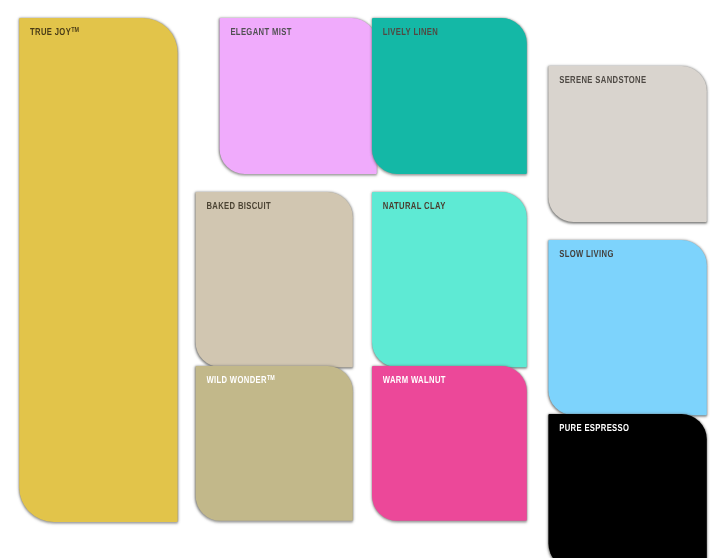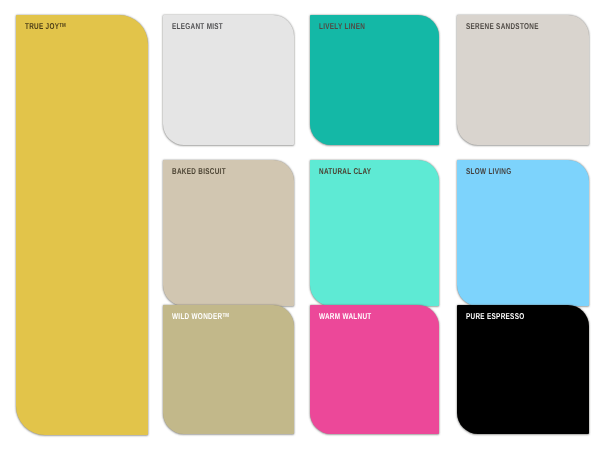--- a/index.html
+++ b/index.html
@@ -47,38 +47,38 @@
   .swatch-label .tm {
     font-size: 6px;
     position: relative;
     top: -2.5px;
     letter-spacing: 0;
   }
 
   
   .col-1 { left: 163px; width: 131px; }
   .col-2 { left: 310px; width: 129px; }
-  .col-3 { left: 457px; width: 132px; }
+  .col-3 { left: 457px; width: 132px; margin-top: 40px; }
   .row-1 { top: 15px;  height: 130px; }
   .row-2 { top: 160px; height: 146px; }
   .row-3 { top: 305px; height: 129px; }
   .sw-feature { left: 16px; top: 15px; width: 132px; height: 420px; }
 </style>
 </head>
 <body style="background-color: rgb(255, 255, 255);">
 
 <div id="palette-board">
 
   <div class="swatch feature sw-feature" style="background-color: rgb(226, 196, 74);">
     <div class="swatch-label" style="color: rgb(74, 60, 23);">
       <span>TRUE JOY</span><span class="tm">TM</span>
     </div>
   </div>
 
-  <div class="swatch col-1 row-1" style="background-color: #e5e5e5;">
+  <div class="swatch col-1 row-1" style="background-color: #f0abfc; margin-left: 20px;">
     <div class="swatch-label" style="color: rgb(81, 81, 83);">
       <span>ELEGANT MIST</span><span class="tm"></span>
     </div>
   </div>
 
   <div class="swatch col-2 row-1" style="background-color: #14b8a6;">
     <div class="swatch-label" style="color: rgb(81, 73, 67);">
       <span>LIVELY LINEN</span><span class="tm"></span>
     </div>
   </div>

